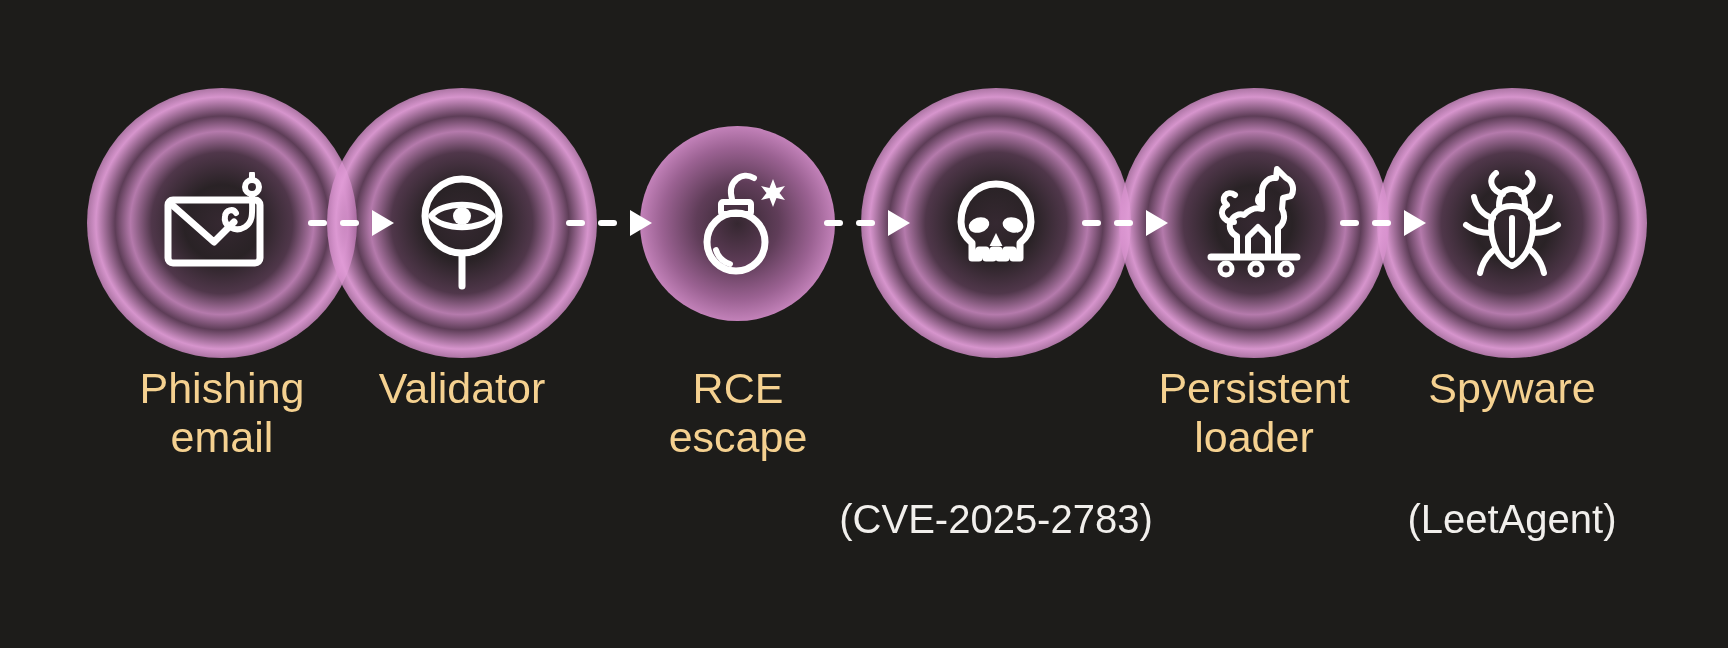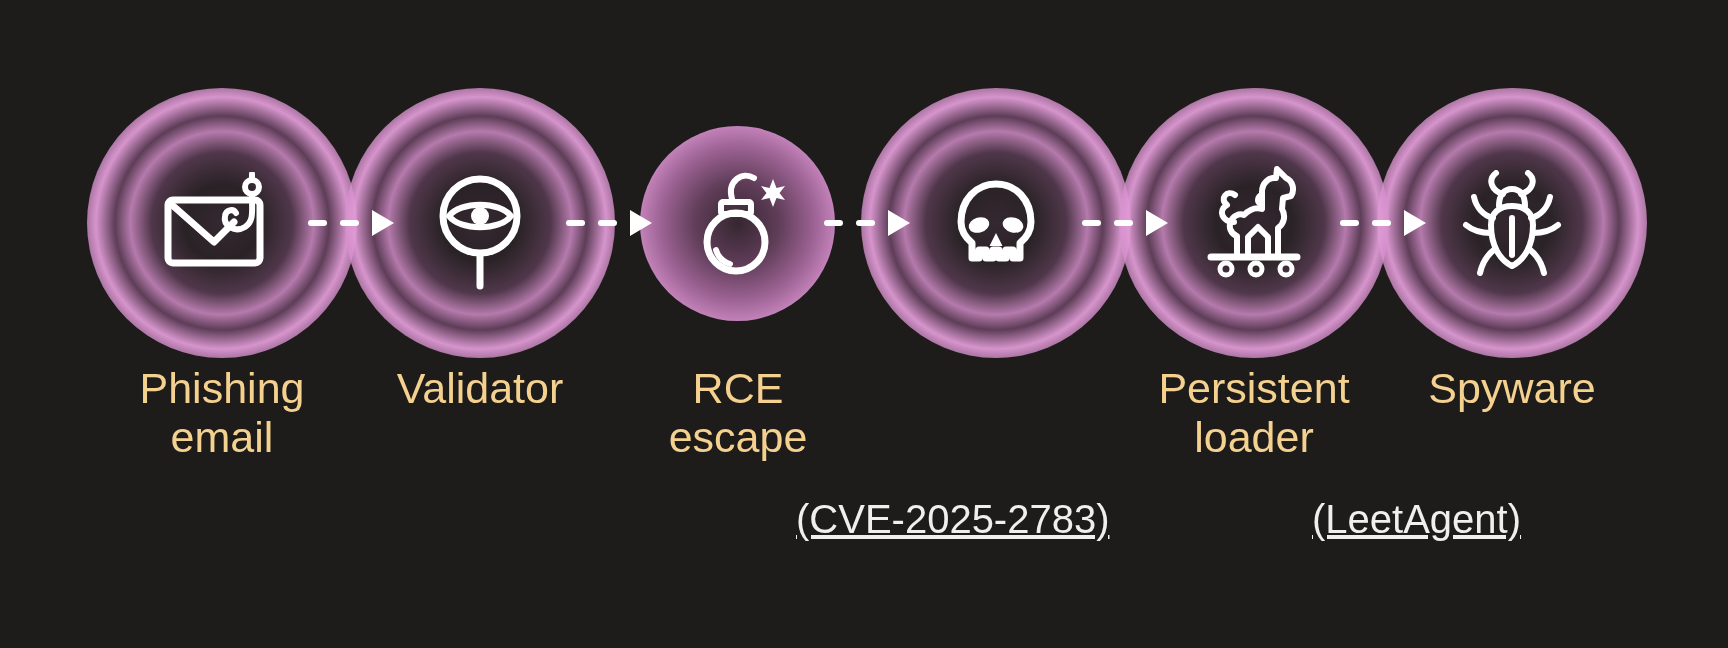--- a/index.html
+++ b/index.html
@@ -42,22 +42,22 @@
   .icon svg{display:block;}
   .stroke{fill:none;stroke:var(--icon-white,#ffffff);stroke-linecap:round;stroke-linejoin:round;}
   .fill{fill:var(--icon-white,#ffffff);stroke:none;}
   .label{
     position:absolute;top:364px;left:0;width:300px;
     text-align:center;color:var(--label-gold,#f5d190);
     font-size:43px;line-height:49px;white-space:pre-line;
   }
   .sublabel{
     position:absolute;top:497px;left:-50px;width:400px;
-    text-align:left;color:var(--sublabel-white,#f1efec);
-    font-size:40px;line-height:44px;text-decoration:underline;
+    text-align:center;color:var(--sublabel-white,#f1efec);
+    font-size:40px;line-height:44px;
   }
   .arrow{position:absolute;top:210px;height:26px;display:flex;align-items:center;gap:13px;}
   .dash{width:19px;height:6px;border-radius:3px;background:var(--icon-white,#ffffff);}
   .head{width:0;height:0;border-top:13px solid transparent;border-bottom:13px solid transparent;
         border-left:22px solid var(--icon-white,#ffffff);}
 </style>
 </head>
 <body>
 
 <div class="stage">
@@ -70,21 +70,21 @@
         <path class="stroke" d="M7,32 L50,70 L70,50" stroke-width="7"></path>
         <path class="stroke" d="M88,2 V7" stroke-width="6"></path>
         <circle class="stroke" cx="88" cy="15" r="7" stroke-width="6"></circle>
         <path class="stroke" d="M88,23 C88,40 90,49 81,55 C71,61 59,54 61,44 C62,38 69,36 72,41" stroke-width="6"></path>
       </svg>
     </div>
     <div class="label">Phishing
 email</div>
   </div>
 
-  <div class="column" style="left:330px">
+  <div class="column" style="left:312px">
     <div class="glow"></div>
     <div class="icon" style="left:100px;top:172px">
       <svg width="100" height="118" viewBox="0 0 100 118">
         <circle class="stroke" cx="50" cy="44" r="37" stroke-width="7"></circle>
         <path class="stroke" d="M19,44 C30,29 70,29 81,44 C70,59 30,59 19,44 Z" stroke-width="6"></path>
         <circle class="fill" cx="50" cy="44" r="9"></circle>
         <path class="stroke" d="M50,83 V114" stroke-width="7"></path>
       </svg>
     </div>
     <div class="label">Validator</div>

